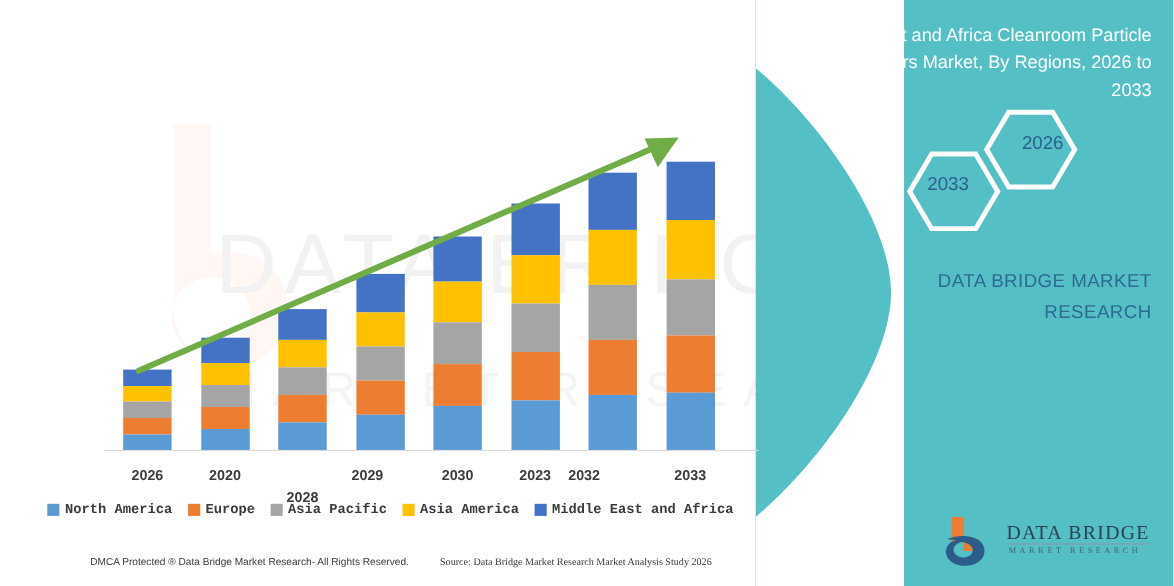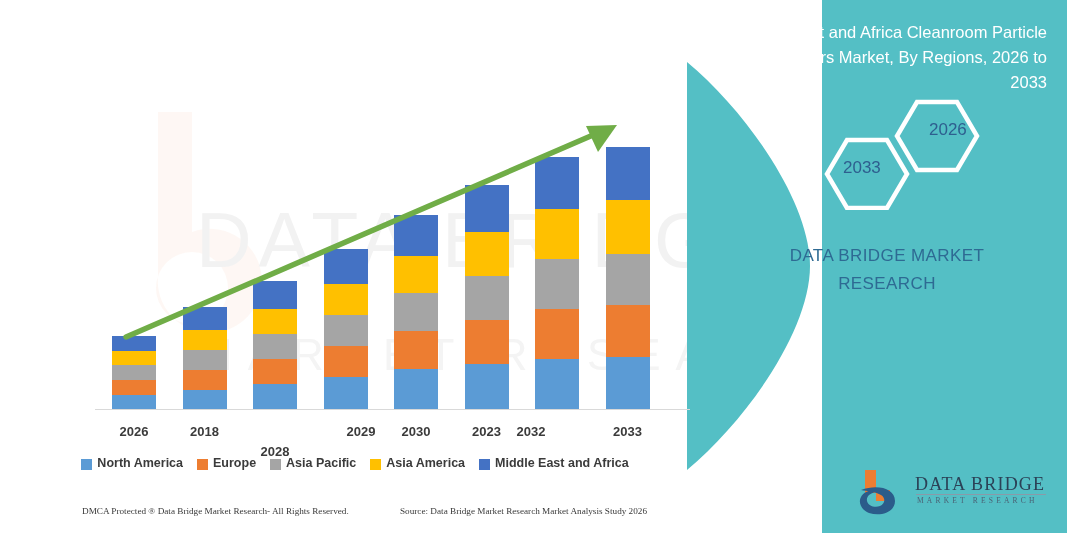--- a/index.html
+++ b/index.html
@@ -127,22 +127,23 @@
     position: absolute;
     left: 0; top: 456px;
     width: 710px;
     display: flex;
     justify-content: center;
     align-items: center;
     gap: 14px;
   }
   .legend-item {
     display: flex;
-    align-items: flex-end;
+    align-items: center;
     gap: 5px;
+    font-family: Liberation Mono, monospace;
   }
   .legend-swatch {
     width: 11px; height: 11px;
     display: inline-block;
   }
   .legend-label {
     font-size: 12.5px;
     font-weight: bold;
     color: #3b3b3b;
     white-space: nowrap;
@@ -152,21 +153,21 @@
   .footer {
     position: absolute;
     left: 0; top: 506px;
     width: 710px;
     display: flex;
     z-index: 4;
   }
   .footer-left {
     position: absolute;
     left: 82px;
-    font-family: Liberation Serif, serif;
+    font-family: Liberation Sans, sans-serif;
     font-size: 9.2px;
     color: #3a3a3a;
     white-space: nowrap;
   }
   .footer-right {
     position: absolute;
     left: 400px;
     font-family: "Liberation Serif", serif;
     font-size: 9.2px;
     color: #3a3a3a;
@@ -201,21 +202,21 @@
     font-size: 17px;
     font-weight: 400;
   }
   .hex-2033-num { left: 36px; top: 60px; }
   .hex-2026-num { left: 122px; top: 22px; }
 
   .dbmr-text {
     position: absolute;
     left: 40px; top: 242px;
     width: 320px;
-    text-align: center;
+    text-align: right;
     color: #2e6a93;
     font-size: 17px;
     line-height: 28px;
     letter-spacing: 0.4px;
   }
 
   .logo {
     position: absolute;
     left: 170px; top: 468px;
     width: 195px; height: 52px;
@@ -276,37 +277,37 @@
           <div class="seg" title="North America 2026" style="height: 14px; background: rgb(91, 155, 213);"></div>
         </div>
         <div class="bar-label" style="left: 99px;">2026</div>
         <div class="bar" style="left: 182.5px;">
           <div class="seg" title="Middle East and Africa 2027" style="height: 23px; background: rgb(68, 114, 196);"></div>
           <div class="seg" title="South America 2027" style="height: 20px; background: rgb(255, 192, 0);"></div>
           <div class="seg" title="Asia Pacific 2027" style="height: 20px; background: rgb(165, 165, 165);"></div>
           <div class="seg" title="Europe 2027" style="height: 20px; background: rgb(237, 125, 49);"></div>
           <div class="seg" title="North America 2027" style="height: 19px; background: rgb(91, 155, 213);"></div>
         </div>
-        <div class="bar-label" style="left: 169.5px;">2018</div>
+        <div class="bar-label" style="left: 169.5px;">2020</div>
         <div class="bar" style="left: 253px;">
           <div class="seg" title="Middle East and Africa 2028" style="height: 28px; background: rgb(68, 114, 196);"></div>
           <div class="seg" title="South America 2028" style="height: 25px; background: rgb(255, 192, 0);"></div>
           <div class="seg" title="Asia Pacific 2028" style="height: 25px; background: rgb(165, 165, 165);"></div>
           <div class="seg" title="Europe 2028" style="height: 25px; background: rgb(237, 125, 49);"></div>
           <div class="seg" title="North America 2028" style="height: 25px; background: rgb(91, 155, 213);"></div>
         </div>
         <div class="bar-label" style="left: 240px; margin-top: 20px;">2028</div>
         <div class="bar" style="left: 323.5px;">
           <div class="seg" title="Middle East and Africa 2029" style="height: 35px; background: rgb(68, 114, 196);"></div>
           <div class="seg" title="South America 2029" style="height: 31px; background: rgb(255, 192, 0);"></div>
           <div class="seg" title="Asia Pacific 2029" style="height: 31px; background: rgb(165, 165, 165);"></div>
           <div class="seg" title="Europe 2029" style="height: 31px; background: rgb(237, 125, 49);"></div>
           <div class="seg" title="North America 2029" style="height: 32px; background: rgb(91, 155, 213);"></div>
         </div>
-        <div class="bar-label" style="left: 326px;">2029</div>
+        <div class="bar-label" style="left: 299px;">2029</div>
         <div class="bar" style="left: 394px;">
           <div class="seg" title="Middle East and Africa 2030" style="height: 41px; background: rgb(68, 114, 196);"></div>
           <div class="seg" title="South America 2030" style="height: 37px; background: rgb(255, 192, 0);"></div>
           <div class="seg" title="Asia Pacific 2030" style="height: 38px; background: rgb(165, 165, 165);"></div>
           <div class="seg" title="Europe 2030" style="height: 38px; background: rgb(237, 125, 49);"></div>
           <div class="seg" title="North America 2030" style="height: 40px; background: rgb(91, 155, 213);"></div>
         </div>
         <div class="bar-label" style="left: 381px;">2030</div>
         <div class="bar" style="left: 464.5px;">
           <div class="seg" title="Middle East and Africa 2031" style="height: 47px; background: rgb(68, 114, 196);"></div>

